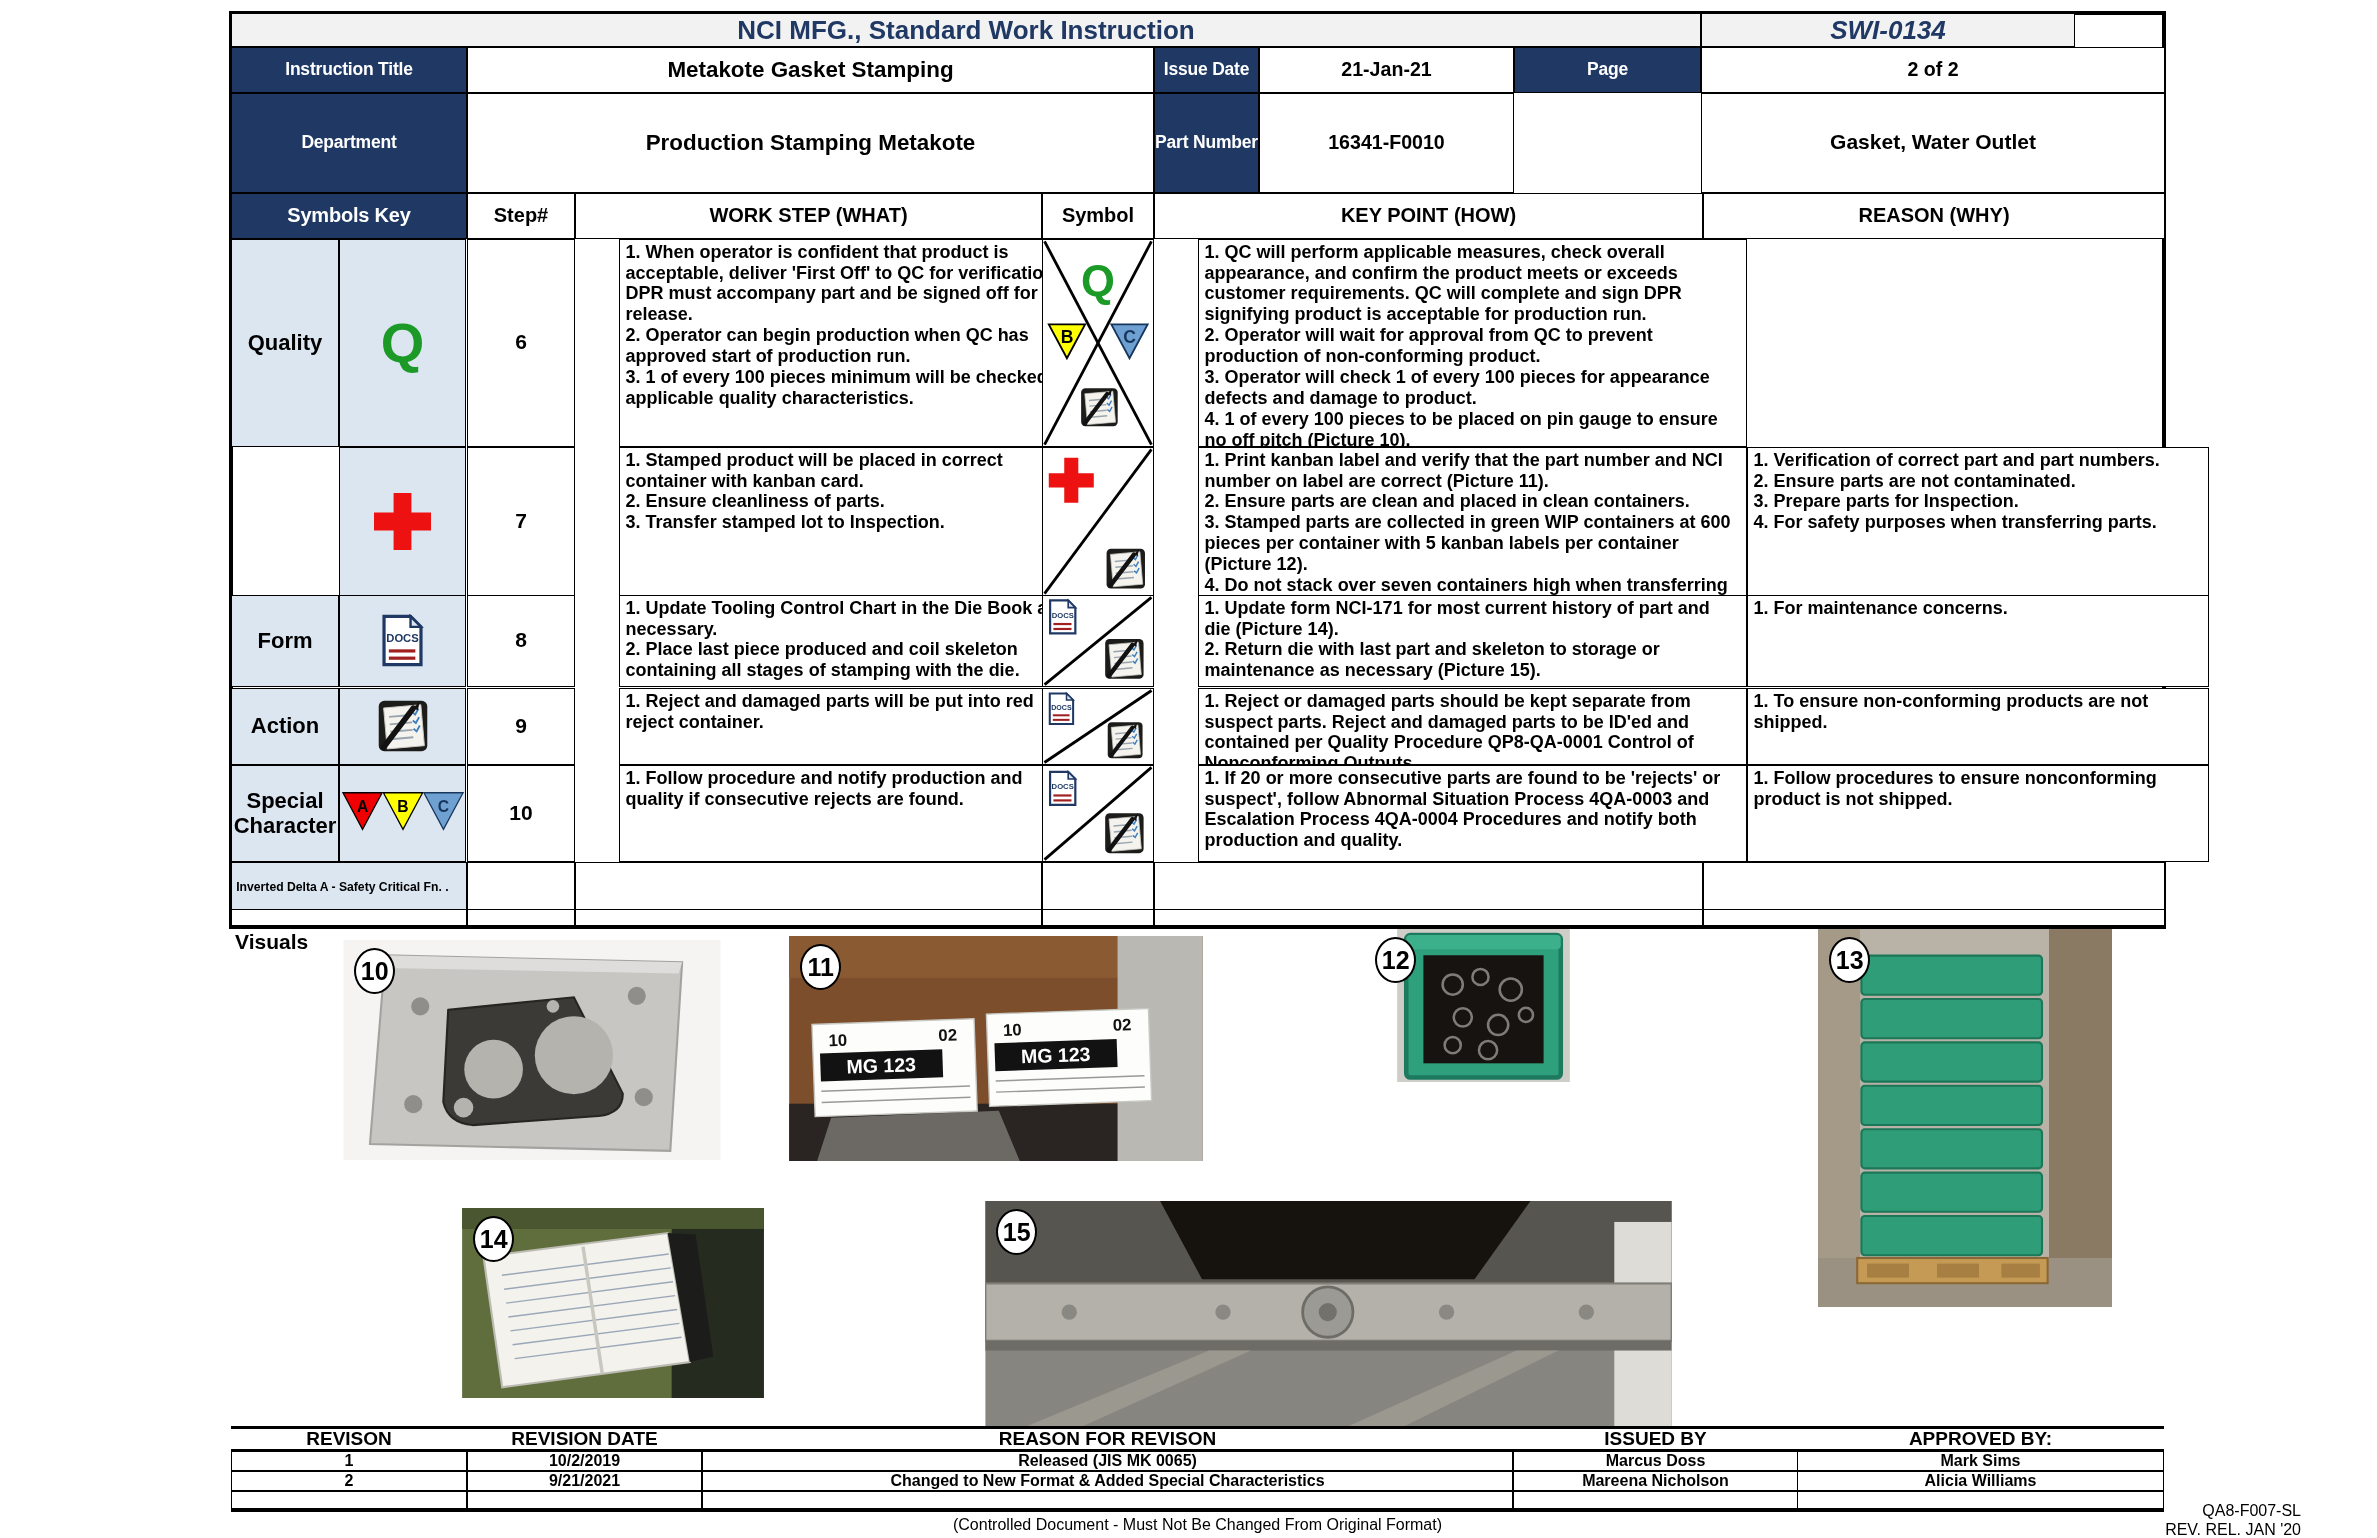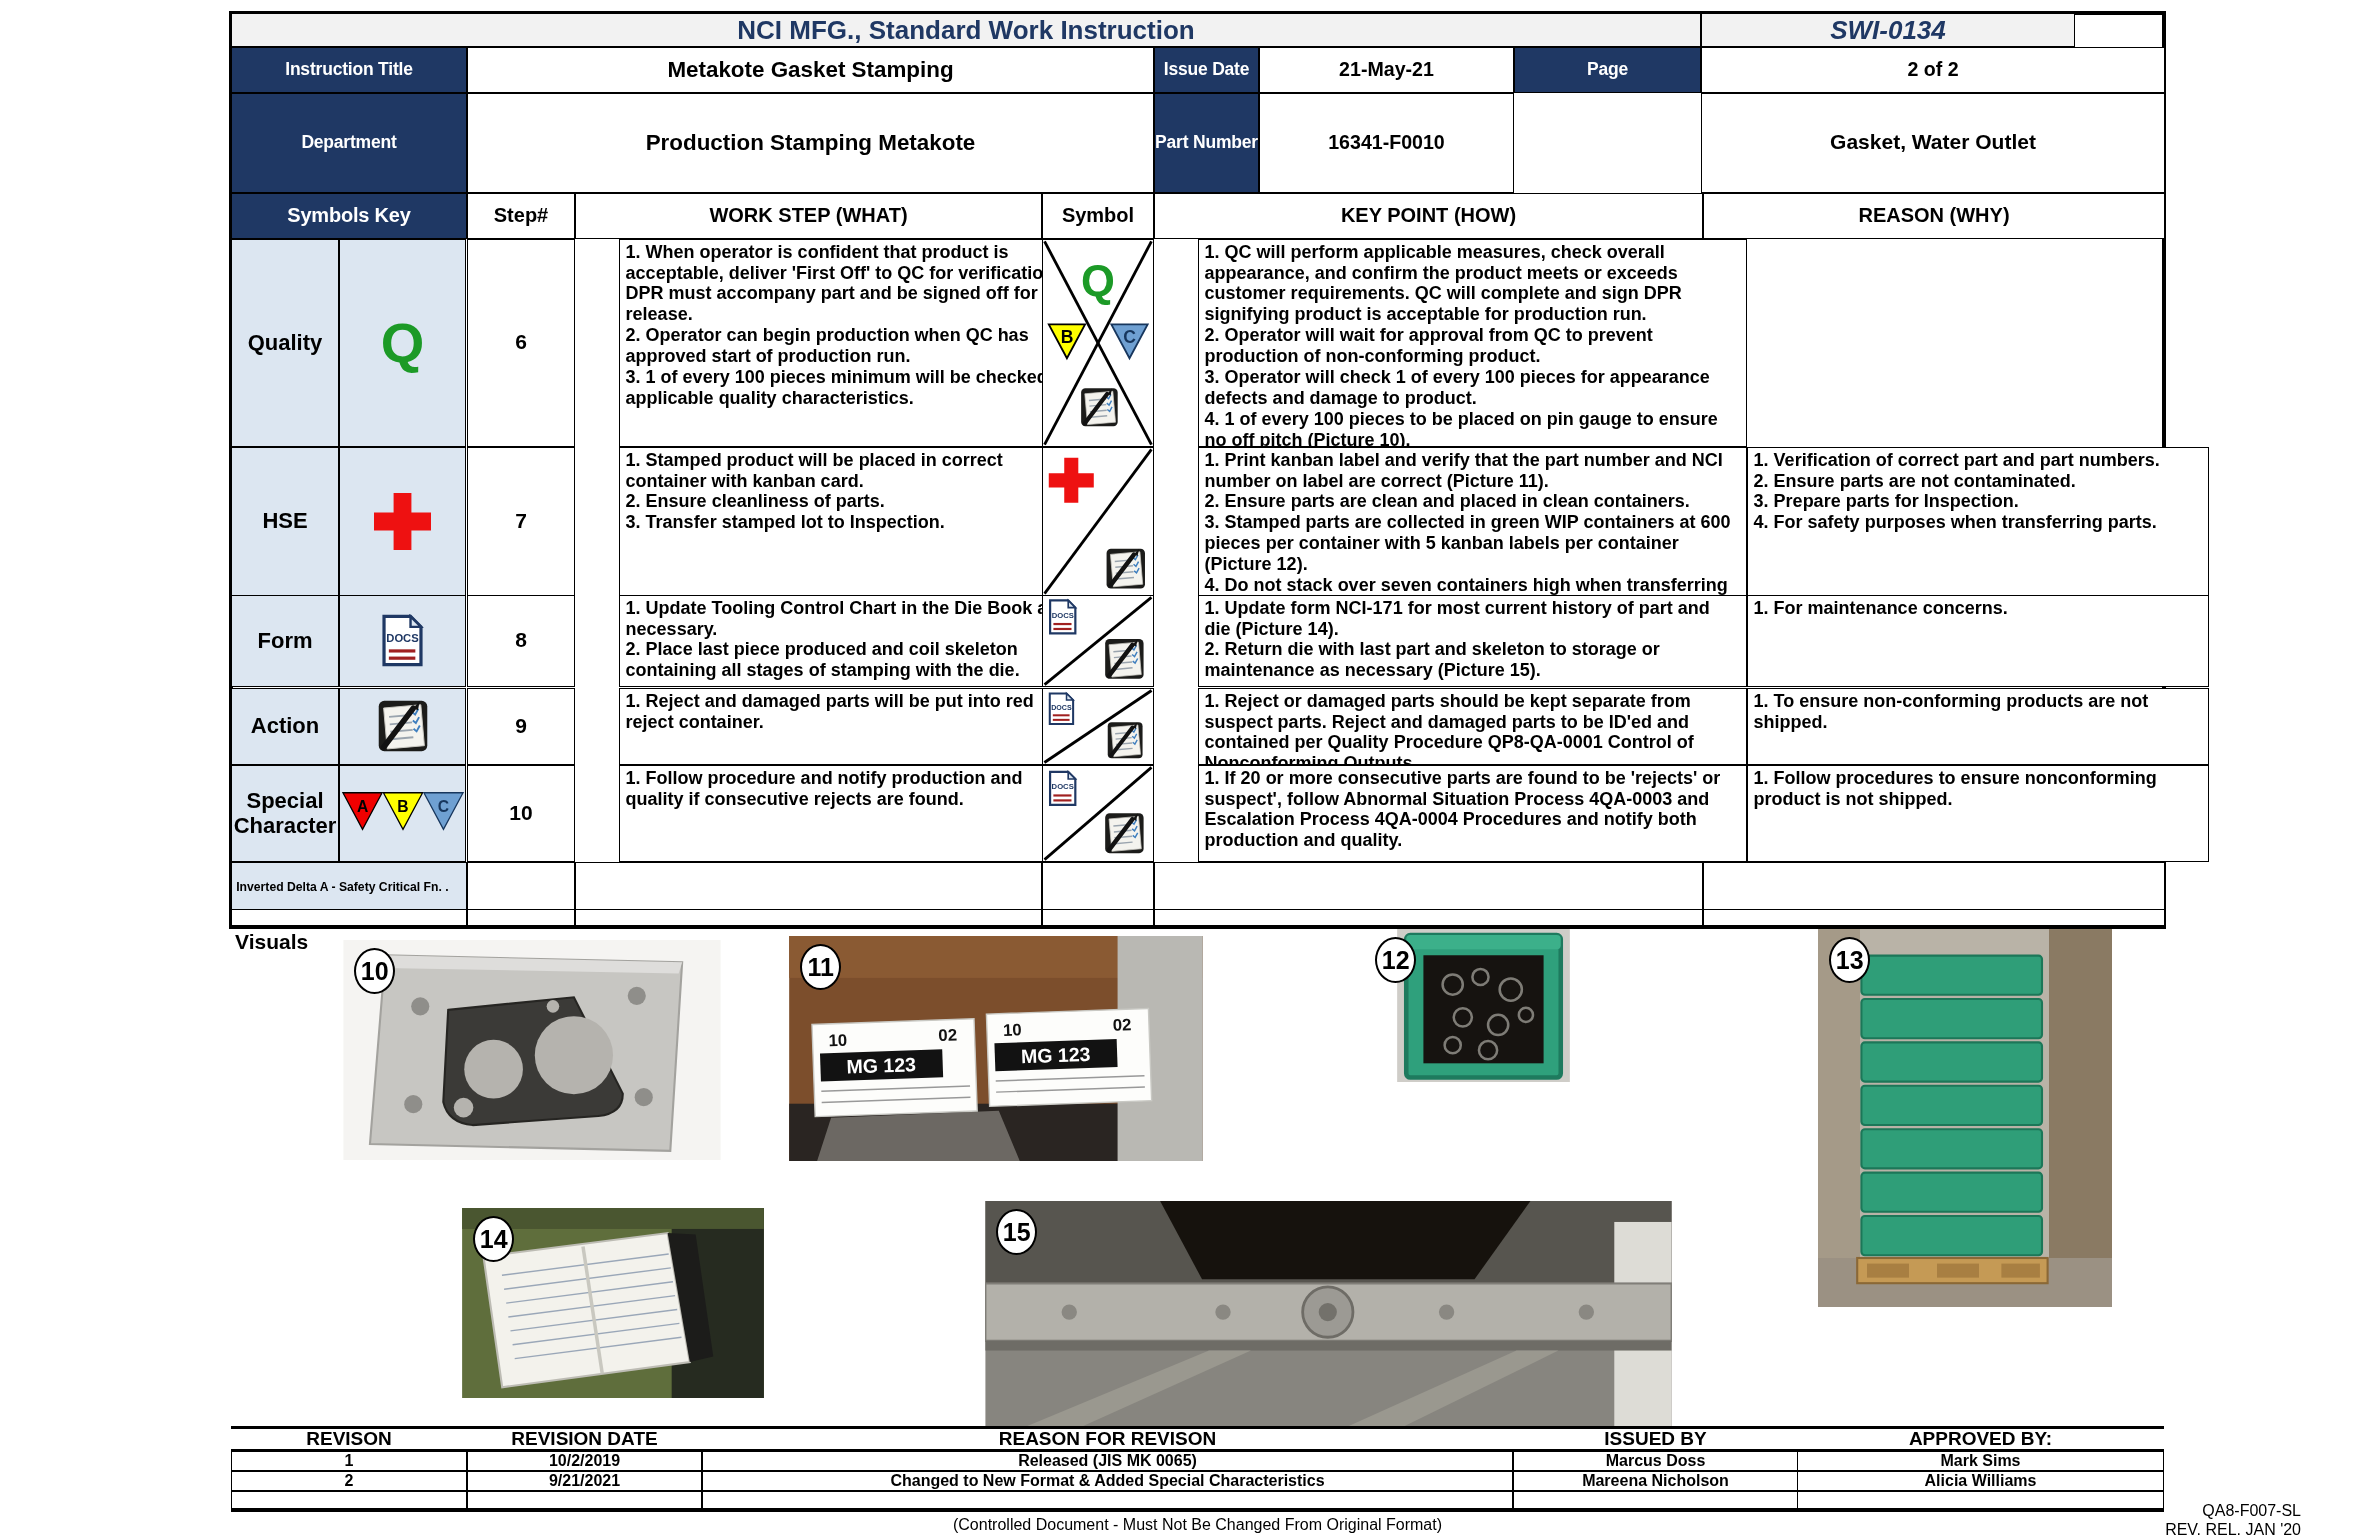--- a/index.html
+++ b/index.html
@@ -95,21 +95,21 @@
 
   <div class="maintable">
     <div class="touter"></div>
 
     <div class="cell flexc band" style="left:0;top:0;width:1470px;height:34px;">NCI MFG., Standard Work Instruction</div>
     <div class="cell flexc band" style="left:1470px;top:0;width:374px;height:34px;font-style:italic;">SWI-0134</div>
 
     <div class="cell flexc navy r2 h1">Instruction Title</div>
     <div class="cell flexc v32 r2 h2">Metakote Gasket Stamping</div>
     <div class="cell flexc navy r2 h3">Issue Date</div>
-    <div class="cell flexc v28 r2 h4">21-May-21</div>
+    <div class="cell flexc v28 r2 h4">21-Jan-21</div>
     <div class="cell flexc navy r2 h5">Page</div>
     <div class="cell flexc v28 r2 h6">2 of 2</div>
 
     <div class="cell flexc navy r3 h1">Department</div>
     <div class="cell flexc v32 r3 h2">Production Stamping Metakote</div>
     <div class="cell flexc navy r3 h3">Part Number</div>
     <div class="cell flexc v28 r3 h4">16341-F0010</div>
     <div class="cell flexc v30 r3 h6">Gasket, Water Outlet</div>
 
     <div class="cell flexc navy r4 cAB" style="font-size:20px;">Symbols Key</div>
@@ -139,21 +139,20 @@
         <g>
           <use href="#clip-icon" transform="translate(50,208)"></use>
         </g>
       </svg>
     </div>
     <div class="cell bodytxt rQ cF">1. QC will perform applicable measures, check overall appearance, and confirm the product meets or exceeds customer requirements. QC will complete and sign DPR signifying product is acceptable for production run.
 2. Operator will wait for approval from QC to prevent production of non-conforming product.
 3. Operator will check 1 of every 100 pieces for appearance defects and damage to product.
 4. 1 of every 100 pieces to be placed on pin gauge to ensure no off pitch (Picture 10).</div>
 
-    <div class="cell flexc keybg keylab rH cA">HSE</div>
     <div class="cell flexc keybg rH cB">
       <svg width="57" height="57" viewBox="0 0 64 64">
         <use href="#cross-shape" fill="#EE1111"></use>
       </svg>
     </div>
     <div class="cell flexc stepc rH cC">7</div>
     <div class="cell bodytxt rH cD">1. Stamped product will be placed in correct container with kanban card.
 2. Ensure cleanliness of parts.
 3. Transfer stamped lot to Inspection.</div>
     <div class="cell rH cE">

